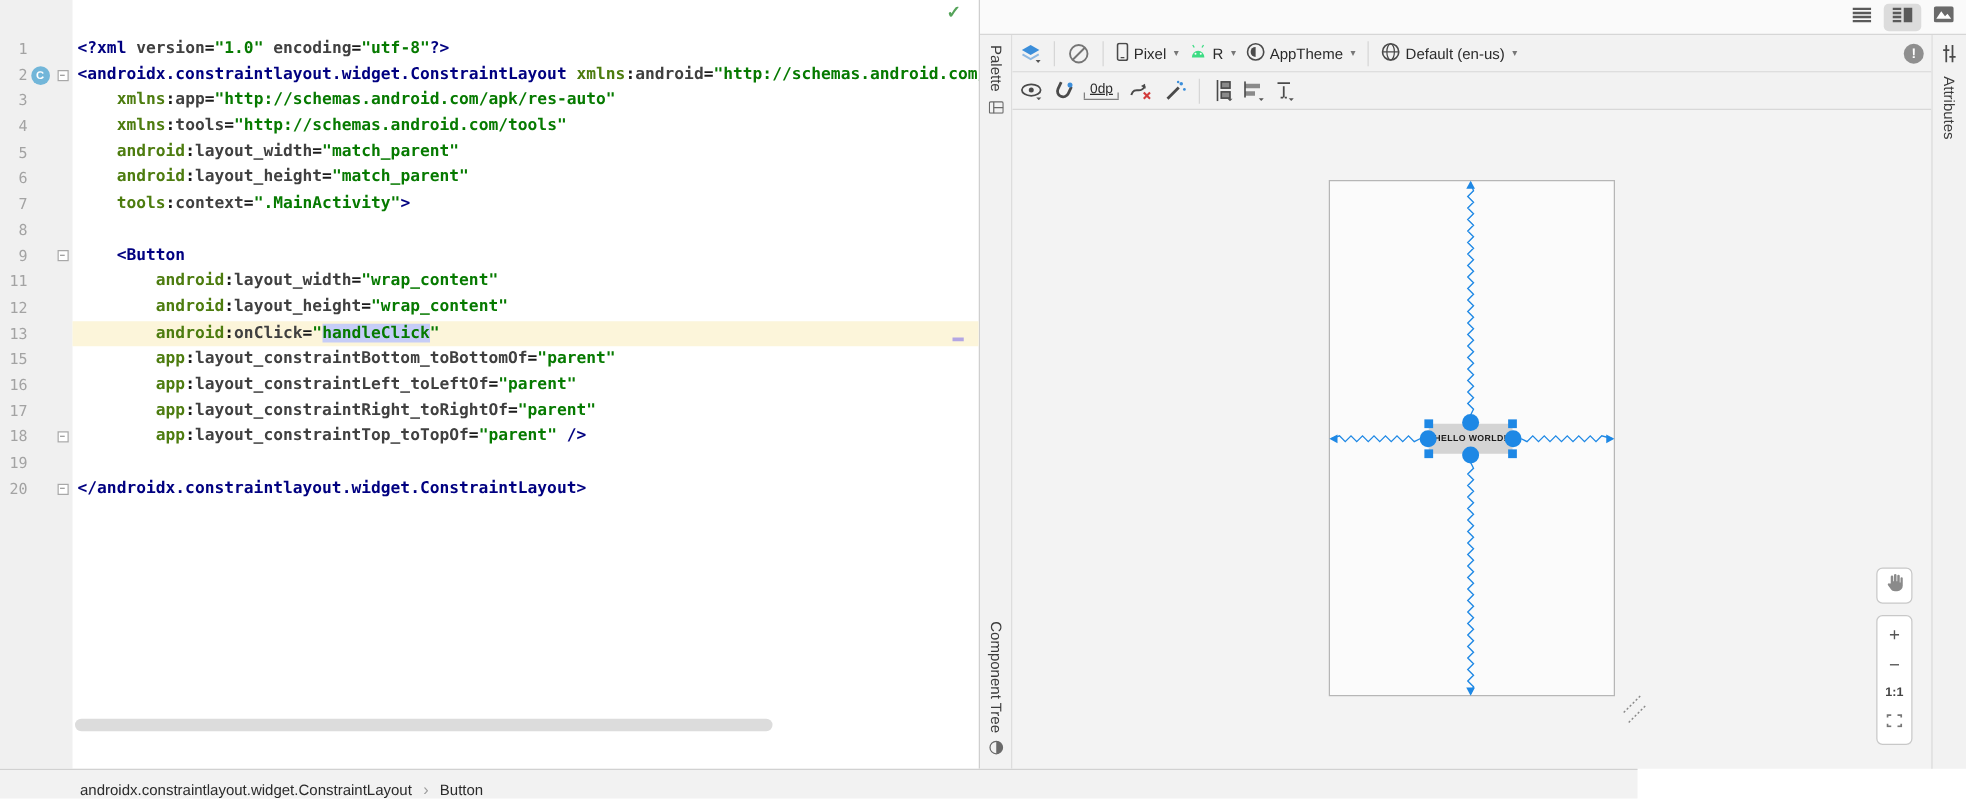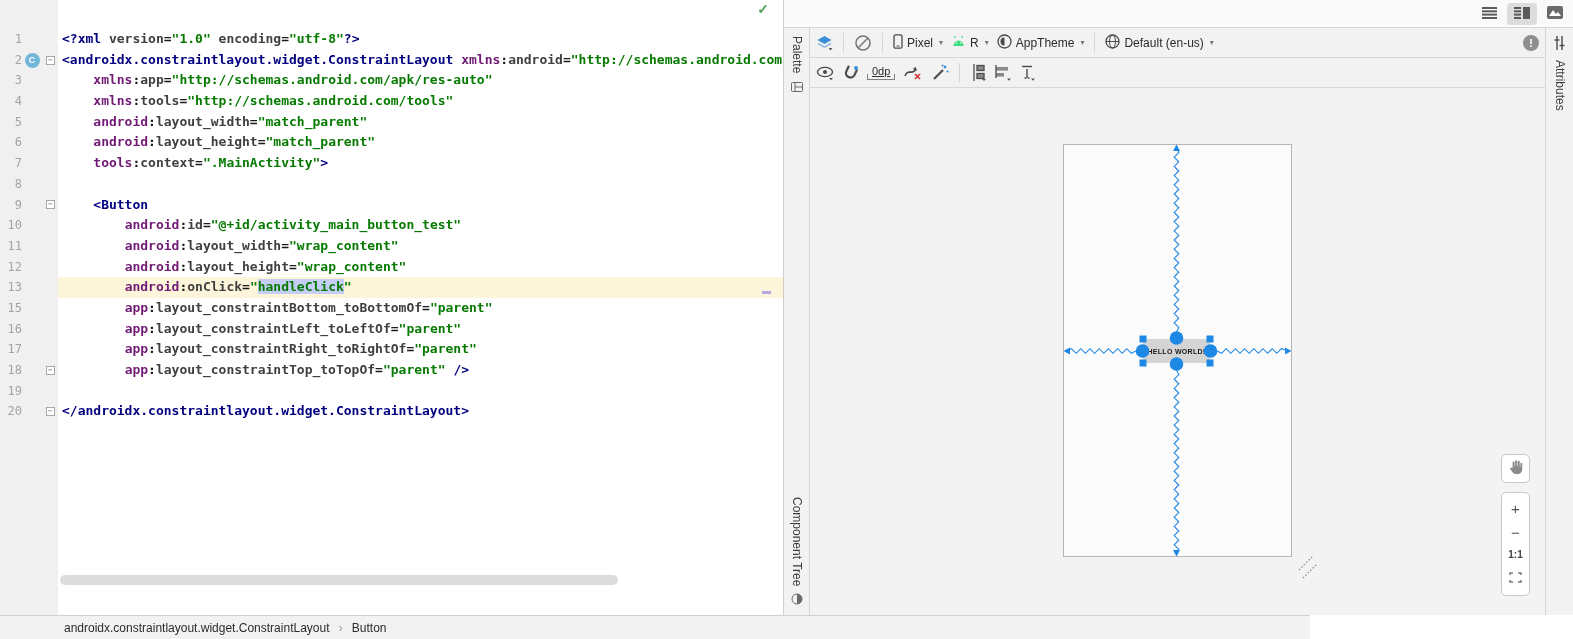--- a/index.html
+++ b/index.html
@@ -18,21 +18,21 @@
     flex:none; }
   .ln-badge { width:20px; flex:none; display:flex; align-items:center; justify-content:center; }
   .c-badge { width:15px; height:15px; border-radius:50%; background:#72b6d9; color:#fff;
     font-size:9px; font-weight:bold; font-family:"Liberation Sans",sans-serif;
     display:flex; align-items:center; justify-content:center; }
   .ln-fold { width:16px; flex:none; display:flex; align-items:center; justify-content:center; }
   .fold-box { width:9px; height:9px; border:1px solid #a8a8a8; background:#fff;
     display:flex; align-items:center; justify-content:center; color:#888; font-size:7px; line-height:7px; }
   .code-cell { flex:1; padding-left:4px; white-space:pre; overflow:hidden; position:relative; }
   .hl-line .code-cell { background:#fcf5da; }
-  .tg { color:#000080; } .ns { color:#701a75; } .pl { color:#1a1a1a; }
+  .tg { color:#000080; } .ns { color:#4d7c0f; } .pl { color:#1a1a1a; }
   .at { color:#404040; } .vl { color:#067a00; }
   .hl { color:#067a00; background:#c6cdf7; }
   .caret-dash { position:absolute; right:12px; bottom:4px; width:9px; height:3px; background:#b3a6e3; }
   #inspect-check { position:absolute; right:14px; top:1px; color:#55a35a; font-size:14px; font-weight:bold; }
   #h-scrollbar { position:absolute; left:60px; top:575px; width:558px; height:10px;
     border-radius:5px; background:#dcdcdc; }
 
   
   #topbar { position:absolute; left:784px; top:0; width:789px; height:28px; background:#fafafa;
     border-bottom:1px solid #d6d6d6; display:flex; align-items:center; justify-content:flex-end;
@@ -80,21 +80,21 @@
   #zoom-hand { position:absolute; left:691px; top:366px; width:29px; height:29px; background:#fff;
     border:1px solid #c8c8c8; border-radius:5px; display:flex; align-items:center; justify-content:center; }
   #zoom-panel { position:absolute; left:691px; top:404px; width:29px; height:104px; background:#fff;
     border:1px solid #c8c8c8; border-radius:5px; display:flex; flex-direction:column; align-items:center;
     justify-content:space-around; padding:3px 0; }
   .zoom-item { color:#555; font-size:15px; line-height:15px; }
   .zoom-ratio { font-size:10px; font-weight:bold; color:#444; }
 
   
   #statusbar { position:absolute; left:0; top:615px; width:1310px; height:24px; background:#f2f2f2;
-    border-top:1px solid #d1d1d1; display:flex; align-items:center; padding-left:64px;
+    border-top:1px solid #d1d1d1; display:flex; align-items:flex-end; padding-left:64px;
     font-size:12px; color:#2b2b2b; }
   .crumb-sep { color:#9e9e9e; margin:0 9px; font-size:13px; }
 </style>
 </head>
 <body>
 
 <div id="app">
 
   <div id="editor">
     <div id="gutter-bg"></div>
@@ -151,26 +151,20 @@
           <span class="ln-fold"></span>
           <span class="code-cell"></span>
         </div>
         <div class="code-row">
           <span class="ln-num">9</span>
           <span class="ln-badge"></span>
           <span class="ln-fold">
             <span class="fold-box">−</span>
           </span>
           <span class="code-cell"><span class="pl">    </span><span class="tg">&lt;Button</span></span>
-        </div>
-        <div class="code-row">
-          <span class="ln-num">10</span>
-          <span class="ln-badge"></span>
-          <span class="ln-fold"></span>
-          <span class="code-cell"><span class="pl">        </span><span class="ns">android</span><span class="pl">:</span><span class="at">id</span><span class="pl">=</span><span class="vl">"@+id/activity_main_button_test"</span></span>
         </div>
         <div class="code-row">
           <span class="ln-num">11</span>
           <span class="ln-badge"></span>
           <span class="ln-fold"></span>
           <span class="code-cell"><span class="pl">        </span><span class="ns">android</span><span class="pl">:</span><span class="at">layout_width</span><span class="pl">=</span><span class="vl">"wrap_content"</span></span>
         </div>
         <div class="code-row">
           <span class="ln-num">12</span>
           <span class="ln-badge"></span>

